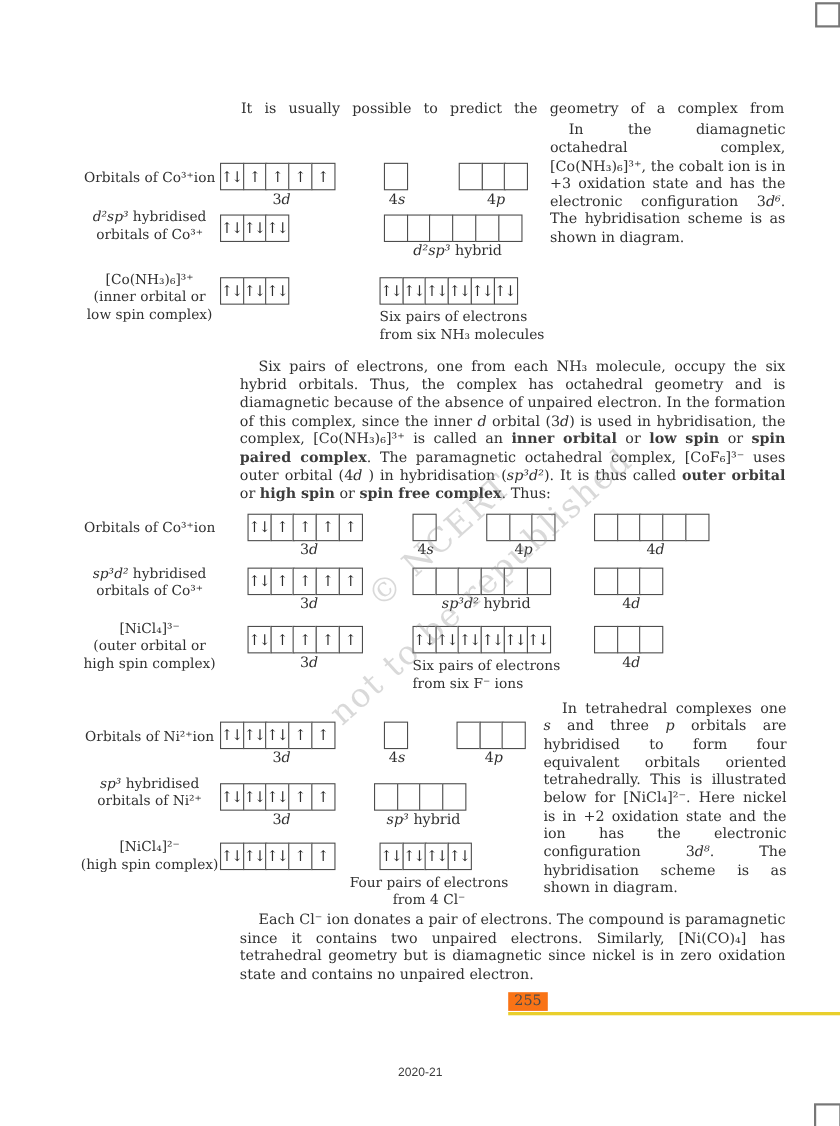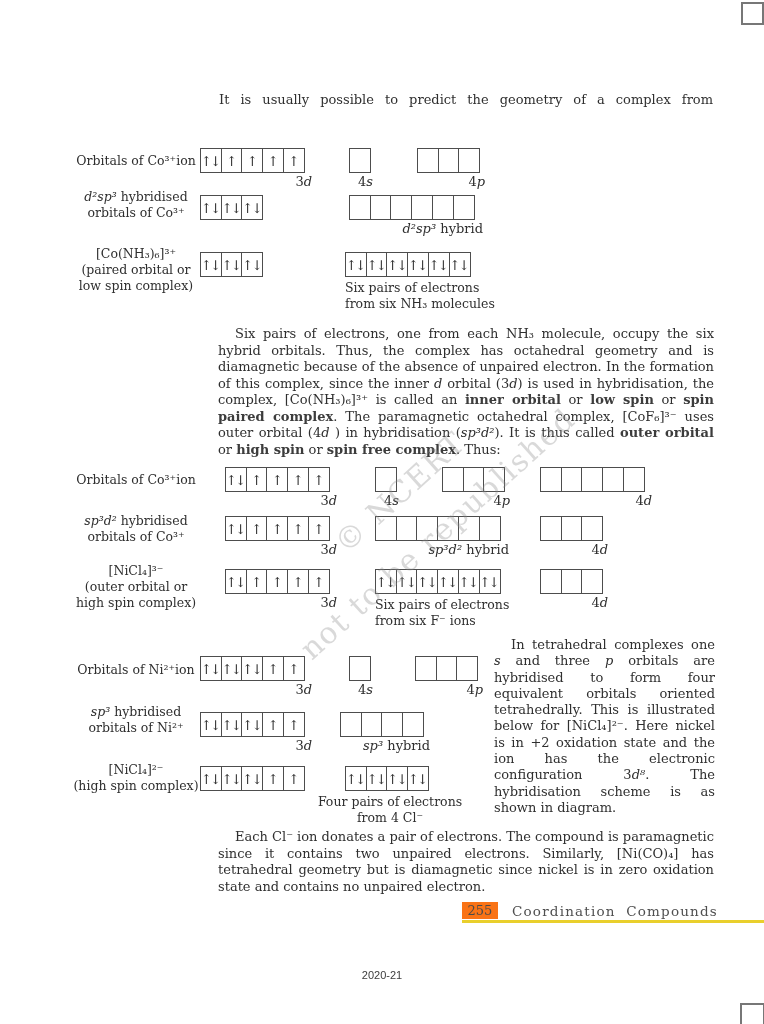--- a/index.html
+++ b/index.html
@@ -22,21 +22,21 @@
   .olabel{position:absolute; left:0; width:132px; font-size:12.5px; line-height:15.8px;text-align:center;}
   .ogroup{position:absolute; top:0;}
   .oboxes{display:flex;}
   .obox{
     width:22px; height:25px; border:1.3px solid #4d4d4d; margin-left:-1.3px;
     display:flex; align-items:center; justify-content:center;
     font-size:13.5px; letter-spacing:-2px; text-indent:-2px;
     background:#fff; box-sizing:border-box; flex:0 0 22px;
   }
   .obox:first-child{margin-left:0;}
-  .osub{width:100%; text-align:right; font-size:13px; margin-top:1px;}
+  .osub{width:100%; text-align:center; font-size:13px; margin-top:1px;}
   .ocap{font-size:12.5px; line-height:15.8px; margin-top:3px; white-space:nowrap;}
   .ocap.center{text-align:center; width:max-content; position:relative; left:50%; transform:translateX(-50%);}
 
   
   .pgbadge{position:absolute; left:462px; top:902px; width:36px; height:17px;
     background:#F0A42B; font-size:13px; color:#4a4a4a; text-align:center; line-height:17px;}
   .chapter{position:absolute; left:512px; top:903px; font-size:13.5px; color:#4f4f4f;
     letter-spacing:1.2px; word-spacing:5px;}
   .frule{position:absolute; left:462px; top:920px; width:302px; height:2.5px; background:#E9CF2C;}
   .edition{position:absolute; left:0; right:0; top:969px; text-align:center;
@@ -64,20 +64,21 @@
   <div class="regmark br"></div>
 
   <div class="wmark">
     <div>© NCERT</div>
     <div>not to be republished</div>
   </div>
 
   <div class="par single" style="left:219px; top:92px; width:494px;">It is usually possible to predict the geometry of a complex from</div>
 
   <div class="par rc" style="left:500px; top:111px; width:214px;">
+    <p class="indent"><span>In the diamagnetic octahedral complex, [Co(NH₃)₆]³⁺, the cobalt ion is in +3 oxidation state and has the electronic configuration 3</span><span class="it">d⁶</span><span>. The hybridisation scheme is as shown in diagram.</span></p>
   </div>
 
   <div class="diagram" style="left:70px; top:142px; width:560px; height:178px;">
       <div class="orow" style="top: 6px;">
         <div class="olabel" style="top: 5px;">
           <div><span>Orbitals of Co³⁺ion</span></div>
         </div>
         <div class="ogroup" style="left: 130px; top: 0px; width: 112px;">
           <div class="oboxes">
             <div class="obox">↑↓</div>
@@ -123,21 +124,21 @@
             <div class="obox"></div>
             <div class="obox"></div>
             <div class="obox"></div>
           </div>
           <div class="osub"><span class="it">d²sp³</span><span> hybrid</span></div>
         </div>
       </div>
       <div class="orow" style="top: 104px;">
         <div class="olabel" style="top: 0px;">
           <div><span>[Co(NH₃)₆]³⁺</span></div>
-          <div><span>(paired orbital or</span></div>
+          <div><span>(inner orbital or</span></div>
           <div><span> low spin complex)</span></div>
         </div>
         <div class="ogroup" style="left: 130px; top: 6px; width: 68px;">
           <div class="oboxes">
             <div class="obox">↑↓</div>
             <div class="obox">↑↓</div>
             <div class="obox">↑↓</div>
           </div>
         </div>
         <div class="ogroup" style="left: 275px; top: 6px; width: 134px;">
@@ -359,17 +360,16 @@
             <div>Four pairs of electrons</div>
             <div>from 4 Cl⁻</div>
           </div>
         </div>
       </div>
     </div>
 
   <div class="par indent" style="left:218px; top:829px; width:496px;"><span>Each Cl⁻ ion donates a pair of electrons. The compound is paramagnetic since it contains two unpaired electrons. Similarly, [Ni(CO)₄] has tetrahedral geometry but is diamagnetic since nickel is in zero oxidation state and contains no unpaired electron.</span></div>
 
   <div class="pgbadge" style="background: #f97316;">255</div>
-  <div class="chapter">Coordination Compounds</div>
   <div class="frule" style="background: rgb(233, 207, 44);"></div>
   <div class="edition">2020-21</div>
 
 </div>
 
 </body></html>

